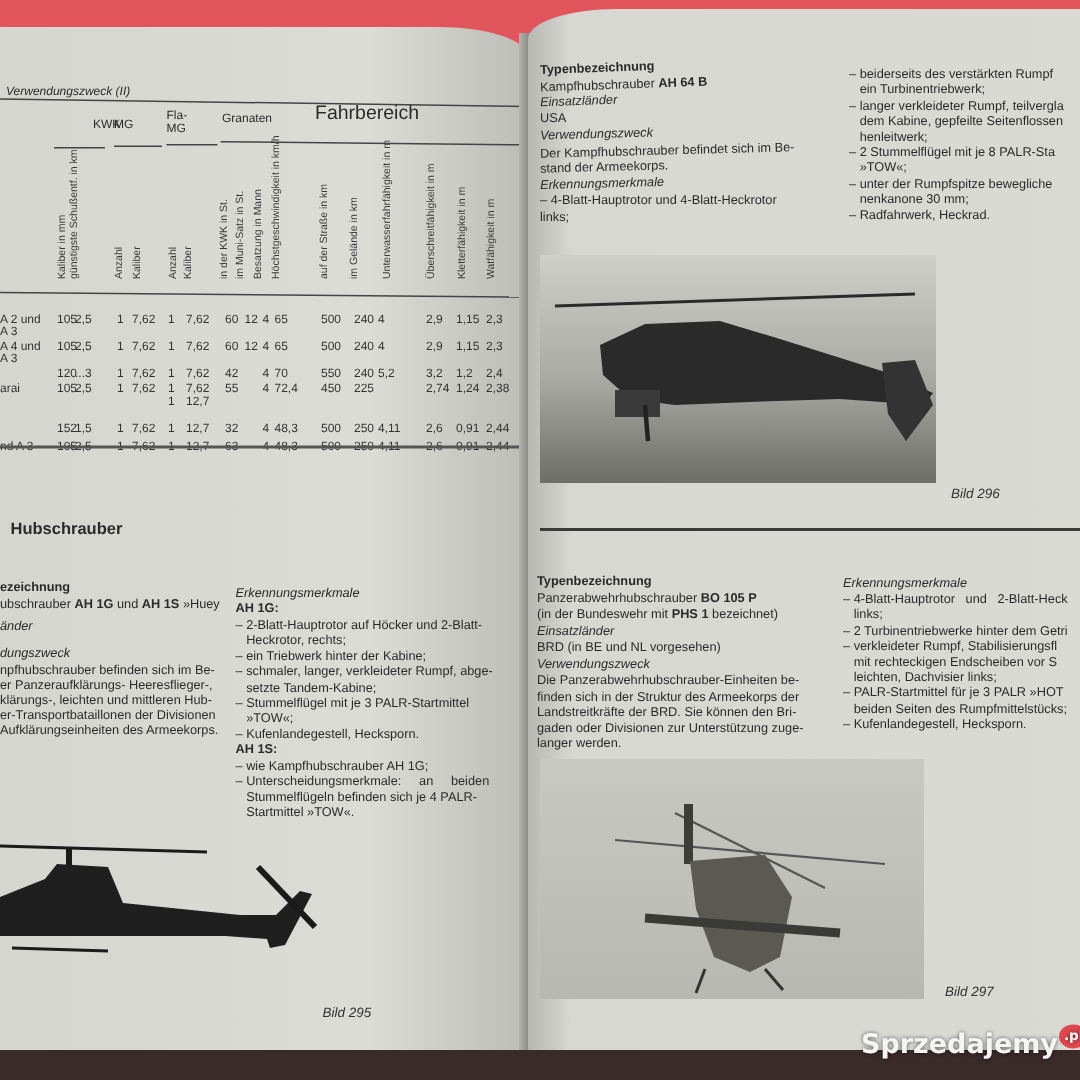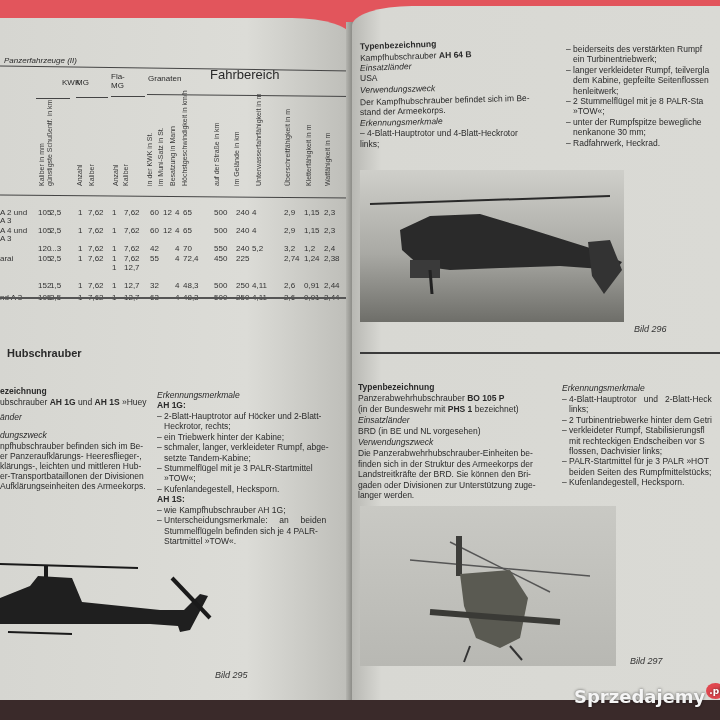--- a/index.html
+++ b/index.html
@@ -35,21 +35,21 @@
                font-weight:bold; font-size:18px; color:#f5f5f5; text-shadow:0 0 3px rgba(0,0,0,.6); }
   .watermark .pl { font-size:9px; color:#fff; background:#e0474f; border-radius:50%; padding:3px 3px;
                    position:relative; top:-9px; margin-left:1px; }
 </style>
 </head>
 <body>
 
 <div class="top-red"></div>
 
 <div class="page page-left">
-  <div class="t it" style="left:4px;top:38px;font-size:8px;">Panzerfahrzeuge (II)</div>
+  <div class="t it" style="left:4px;top:38px;font-size:8px;">Verwendungszweck (II)</div>
   <div class="hline" style="left:0;top:50px;width:352px;transform:rotate(0.8deg);"></div>
 
   <div class="t" style="left:38px;top:60px;font-size:8px;margin-left:24px;">KWK</div>
   <div class="t" style="left:76px;top:60px;font-size:8px;">MG</div>
   <div class="t" style="left:111px;top:54px;font-size:8px;white-space:pre;line-height:9px;">Fla-
 MG</div>
   <div class="t" style="left:148px;top:56px;font-size:8px;">Granaten</div>
   <div class="t" style="left:210px;top:52px;font-size:13px;">Fahrbereich</div>
 
   <div class="hline" style="left:36px;top:80px;width:34px;"></div>
@@ -347,21 +347,21 @@
       <div class="t" style="left: 0px; top: 42.4px; white-space: pre;">langer werden.</div>
     </div>
 
   <div class="t it" style="left:210px;top:377px;">Erkennungsmerkmale</div>
   <div id="bo105f" style="position:absolute;left:210px;top:388px;">
       <div class="t" style="left: 0px; top: 0px; white-space: pre;">– 4-Blatt-Hauptrotor   und   2-Blatt-Heck</div>
       <div class="t" style="left: 0px; top: 10.4px; white-space: pre;">   links;</div>
       <div class="t" style="left: 0px; top: 20.8px; white-space: pre;">– 2 Turbinentriebwerke hinter dem Getri</div>
       <div class="t" style="left: 0px; top: 31.2px; white-space: pre;">– verkleideter Rumpf, Stabilisierungsfl</div>
       <div class="t" style="left: 0px; top: 41.6px; white-space: pre;">   mit rechteckigen Endscheiben vor S</div>
-      <div class="t" style="left: 0px; top: 52px; white-space: pre;">   flossen, Dachvisier links;</div>
+      <div class="t" style="left: 0px; top: 52px; white-space: pre;">   leichten, Dachvisier links;</div>
       <div class="t" style="left: 0px; top: 62.4px; white-space: pre;">– PALR-Startmittel für je 3 PALR »HOT</div>
       <div class="t" style="left: 0px; top: 72.8px; white-space: pre;">   beiden Seiten des Rumpfmittelstücks;</div>
       <div class="t" style="left: 0px; top: 83.2px; white-space: pre;">– Kufenlandegestell, Hecksporn.</div>
     </div>
 
   <div class="photo" style="left:8px;top:500px;width:256px;height:160px;background:linear-gradient(180deg,#c9c9c4 0%,#b8b8b3 100%);">
     <svg width="256" height="160">
       <line x1="50" y1="54" x2="230" y2="70" stroke="#555" stroke-width="1.5"></line>
       <line x1="90" y1="36" x2="190" y2="86" stroke="#555" stroke-width="1.5"></line>
       <rect x="96" y="30" width="6" height="40" fill="#3d3d3a"></rect>

